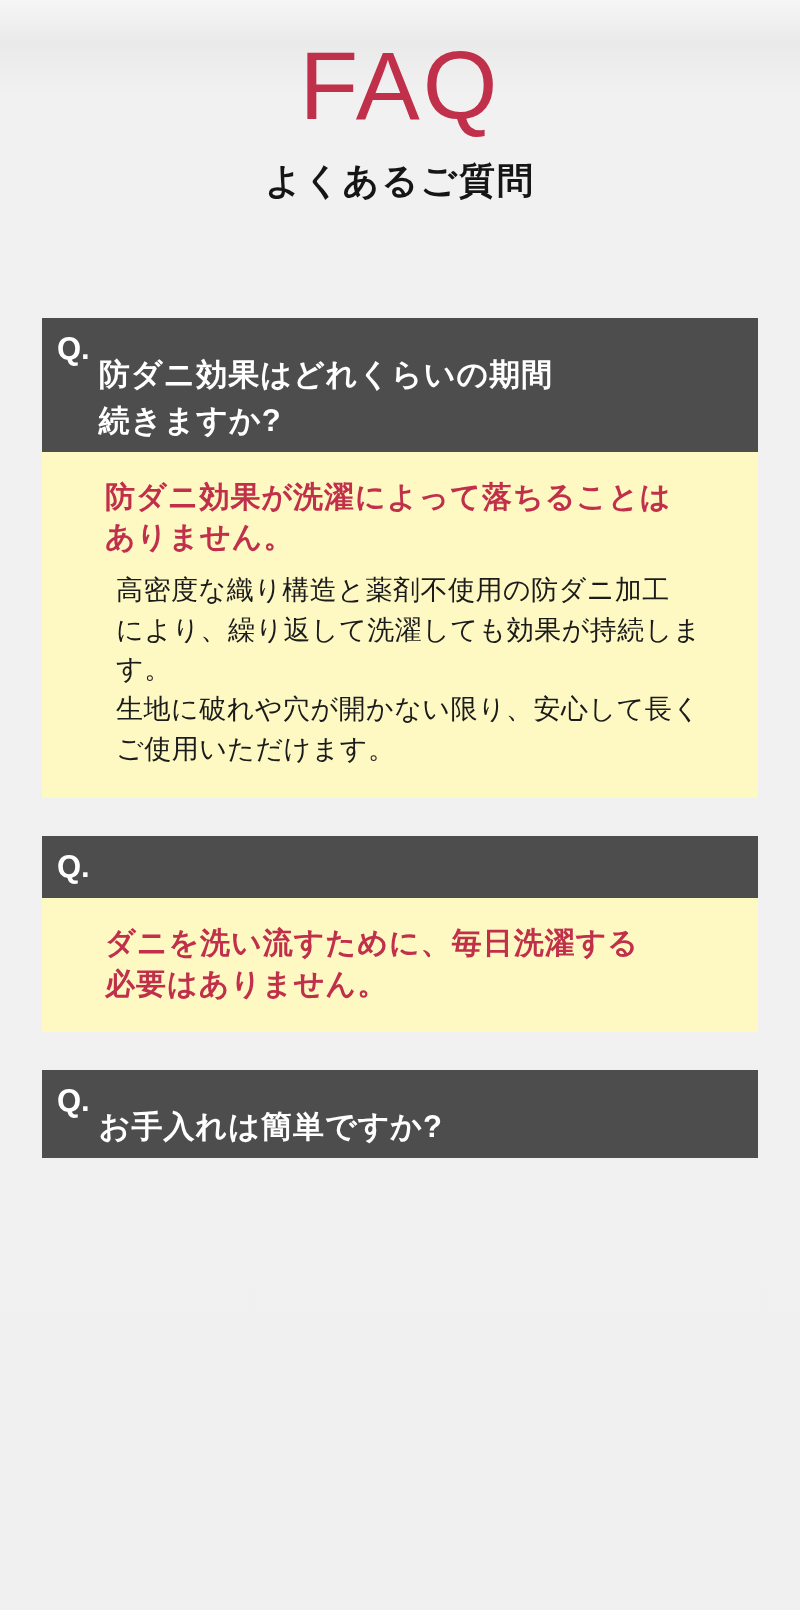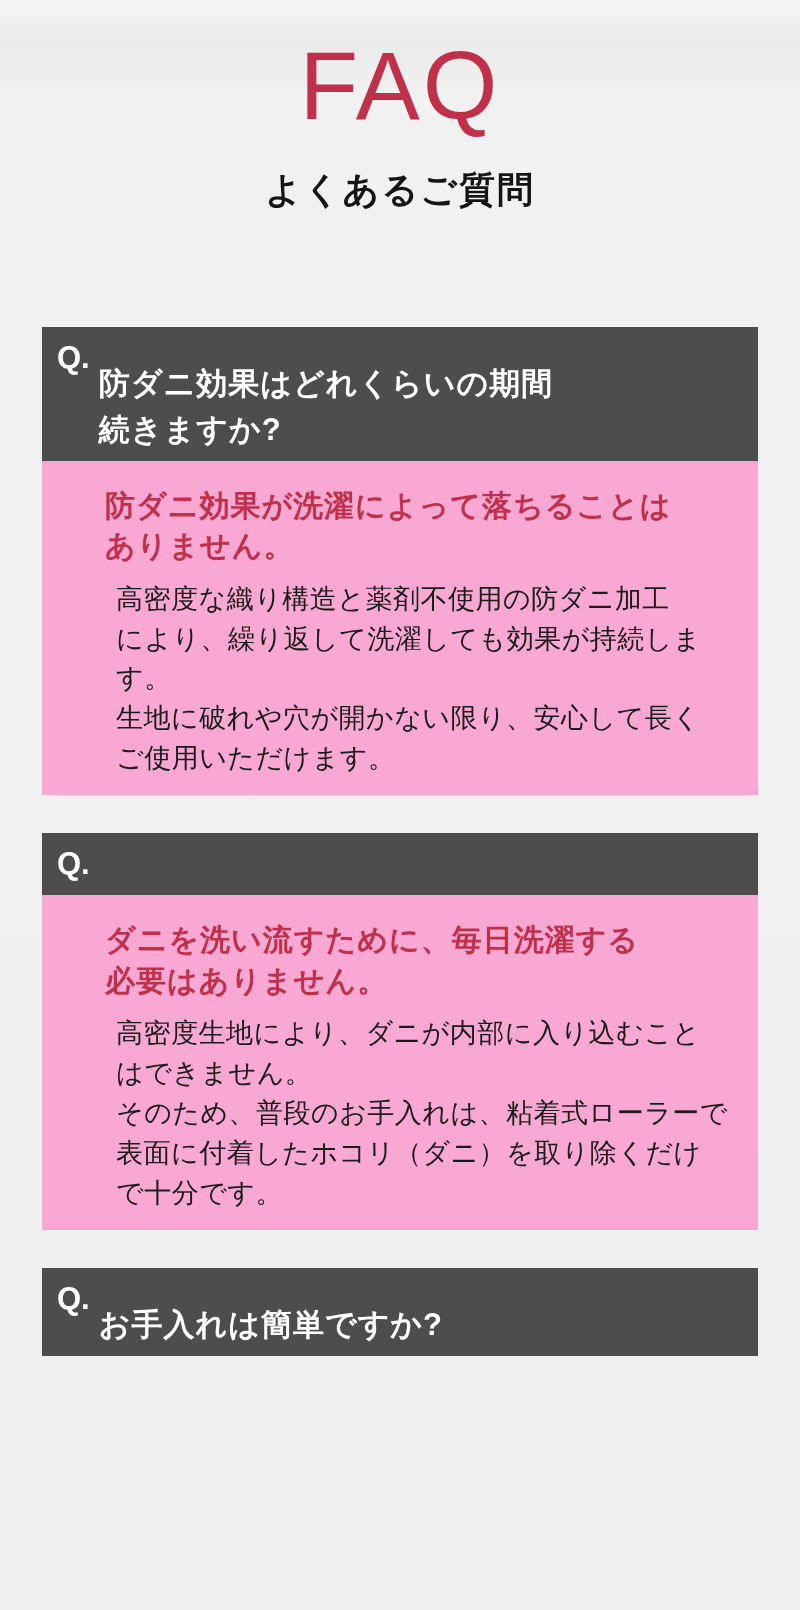--- a/index.html
+++ b/index.html
@@ -15,21 +15,21 @@
   
   .hero { padding-top: 36px; text-align: center; }
   .faq-title {
     font-size: 96px;
     font-weight: 400;
     line-height: 1.05;
     letter-spacing: 3px;
     color: #c1304a;
   }
   .faq-subtitle {
-    margin-top: 29px;
+    margin-top: 20px;
     font-size: 36px;
     font-weight: 700;
     letter-spacing: 2px;
     color: #151515;
   }
 
   
   .faq-list { margin-top: 112px; }
   .faq-card {
     width: 716px;
@@ -51,22 +51,22 @@
   }
   .q-text {
     font-size: 31px;
     font-weight: 700;
     line-height: 1.48;
     letter-spacing: 1px;
     white-space: pre-line;
     margin-top: 26px;
   }
   .faq-a {
-    background: #f9a8d4;
-    padding: 25px 22px 16px 63px;
+    background: #fef9c3;
+    padding: 25px 22px 28px 63px;
   }
   .a-head {
     color: #c1304a;
     font-size: 30px;
     font-weight: 700;
     line-height: 1.35;
     letter-spacing: 1px;
     white-space: pre-line;
   }
   .a-body {
@@ -108,25 +108,20 @@
       </div>
     </section>
 
     <section class="faq-card">
       <div class="faq-q">
         <span class="q-label">Q.</span>
       </div>
       <div class="faq-a">
         <p class="a-head">ダニを洗い流すために、毎日洗濯する
 必要はありません。</p>
-        <p class="a-body">高密度生地により、ダニが内部に入り込むこと
-はできません。
-そのため、普段のお手入れは、粘着式ローラーで
-表面に付着したホコリ（ダニ）を取り除くだけ
-で十分です。</p>
       </div>
     </section>
 
     <section class="faq-card">
       <div class="faq-q">
         <span class="q-label">Q.</span>
         <span class="q-text">お手入れは簡単ですか?</span>
       </div>
     </section>
 

